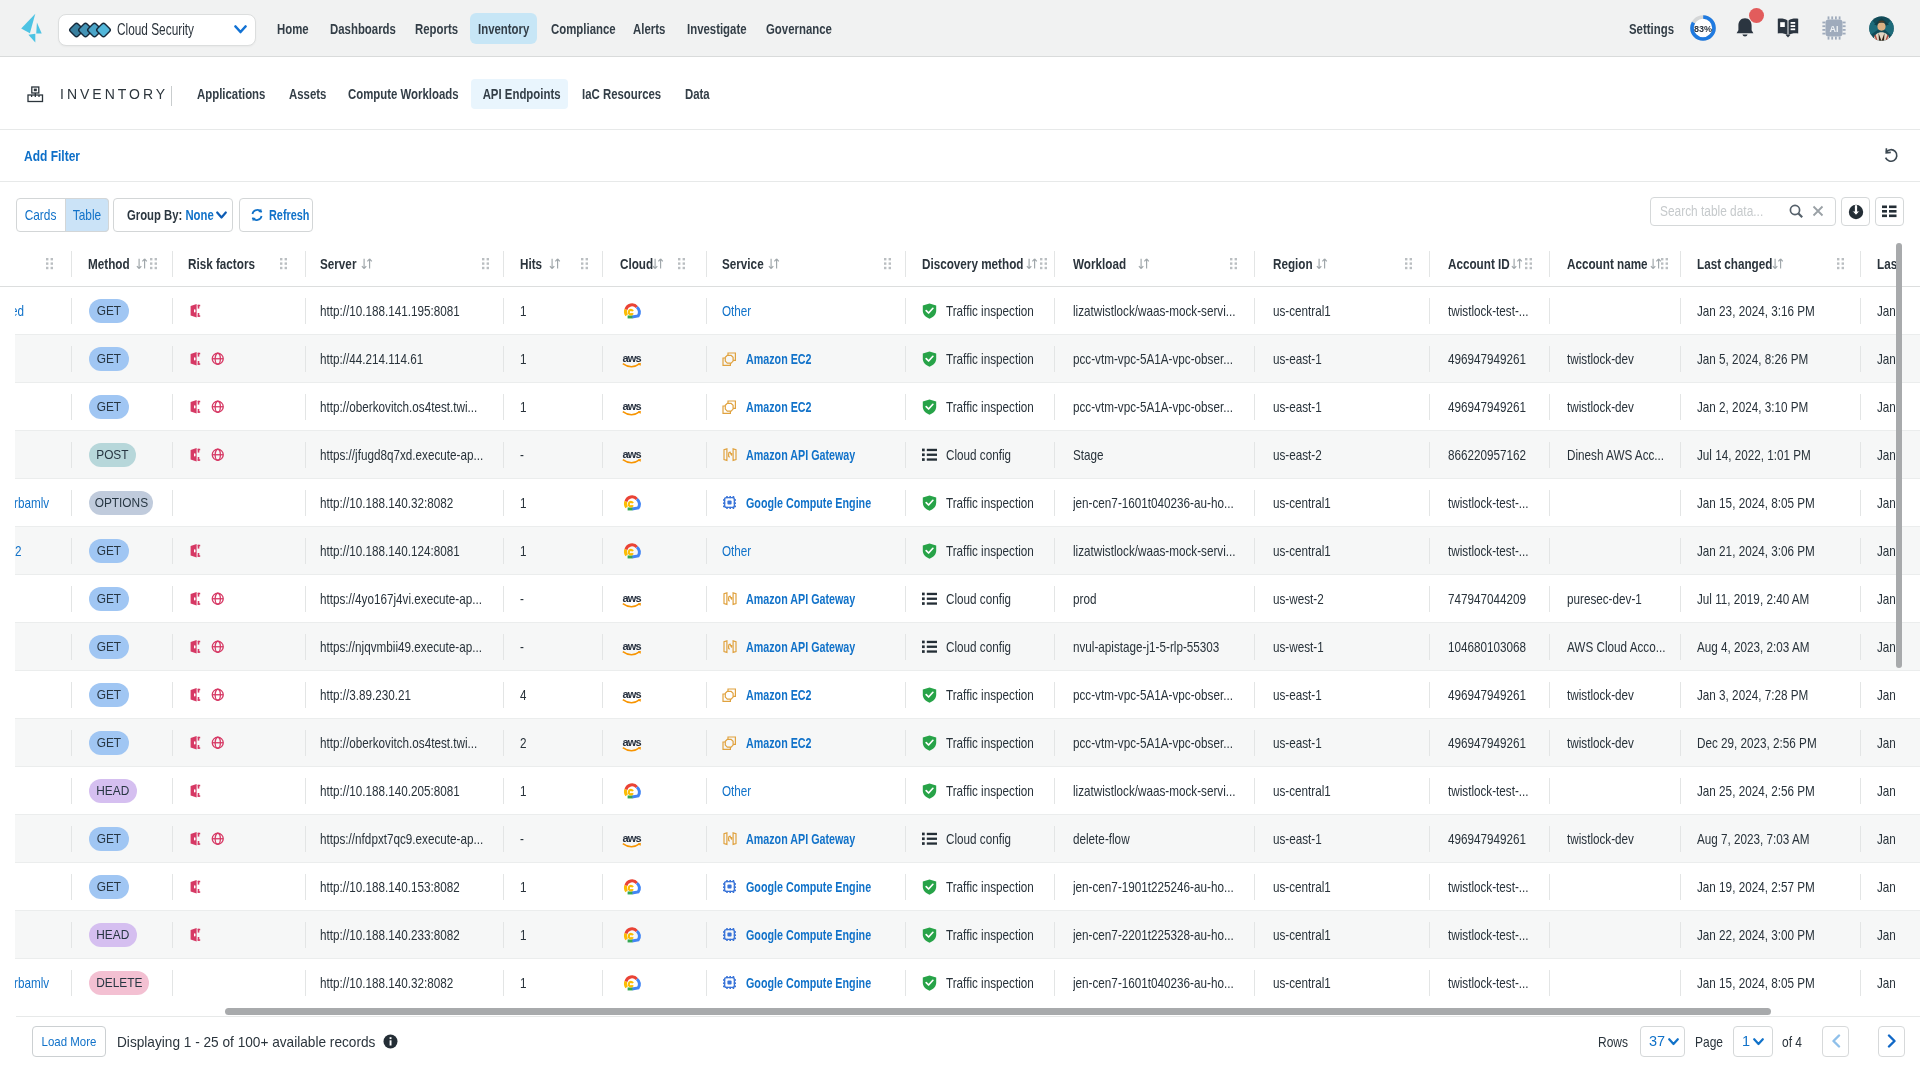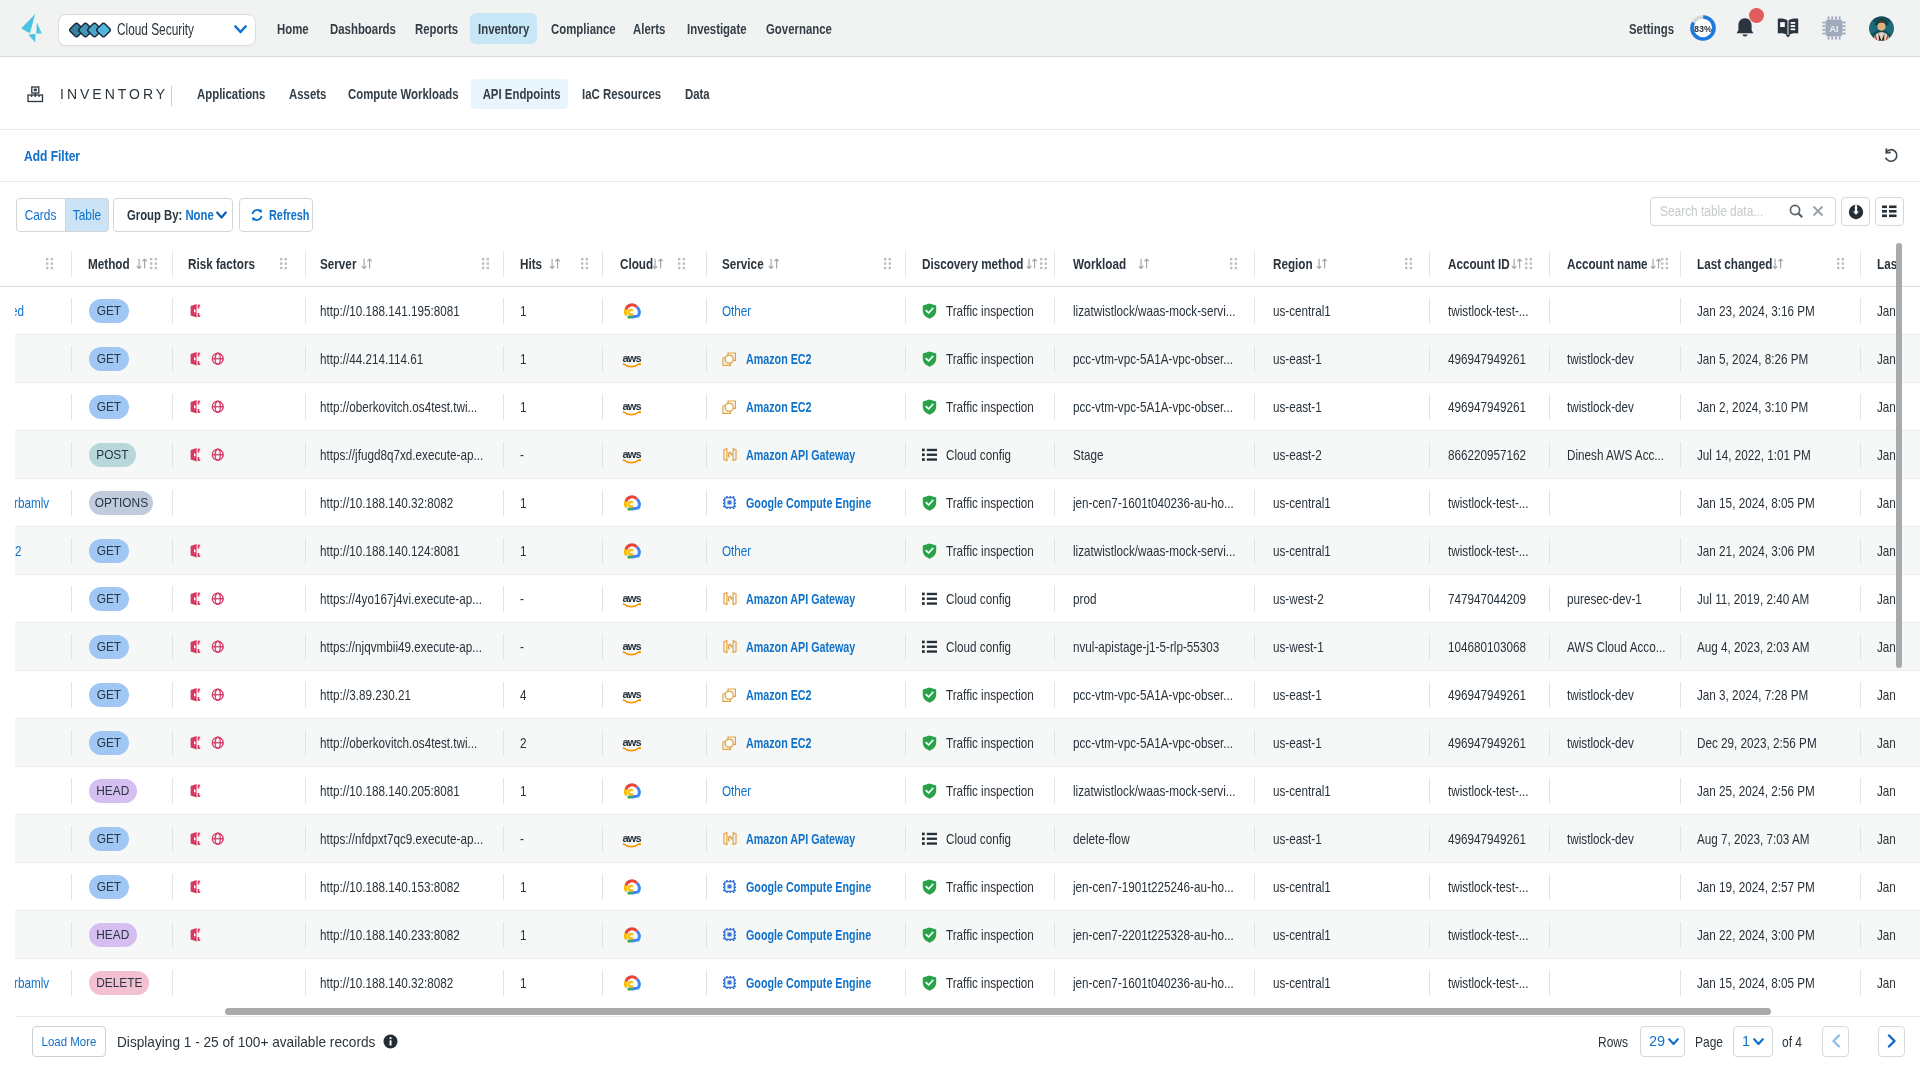--- a/index.html
+++ b/index.html
@@ -1254,21 +1254,21 @@
 <div class="abs" style="left:32px;top:1026px;width:74px;height:31px;border:1px solid #ccd0d2;border-radius:4px;background:#fff"></div>
 <div class="abs" style="left:32px;top:1026px;width:74px;height:31px;line-height:31px;text-align:center;font-size:13.5px;color:#1172c9;transform:scaleX(0.85)">Load More</div>
 <div class="abs" style="left:117px;top:1026px;height:31px;line-height:31px;font-size:15px;color:#2a343c;transform:scaleX(0.91);transform-origin:0 50%;white-space:nowrap">Displaying 1 - 25 of 100+ available records</div>
 <svg style="position:absolute;left:383px;top:1034px" width="15" height="15" viewBox="0 0 15 15">
       <circle cx="7.5" cy="7.5" r="7" fill="#242e36"></circle>
       <rect x="6.6" y="6.3" width="1.9" height="5.2" fill="#fff"></rect>
       <rect x="6.6" y="3.2" width="1.9" height="1.9" fill="#fff"></rect>
     </svg>
 <div class="abs" style="left:1598px;top:1026px;height:31px;line-height:31px;font-size:15px;color:#2a343c;transform:scaleX(0.8);transform-origin:0 50%">Rows</div>
 <div class="abs" style="left:1640px;top:1026px;width:45px;height:31px;border:1px solid #d5d8d9;border-radius:4px;background:#fff"></div>
-<div class="abs" style="left:1649px;top:1026px;height:31px;line-height:31px;font-size:14.5px;color:#1172c9">29</div>
+<div class="abs" style="left:1649px;top:1026px;height:31px;line-height:31px;font-size:14.5px;color:#1172c9">37</div>
 <svg style="position:absolute;left:1668px;top:1038px" width="11" height="8" viewBox="0 0 11 8">
       <path d="M1.2,1.2 L5.5,6 L9.8,1.2" fill="none" stroke="#1172c9" stroke-width="2.2" stroke-linecap="round" stroke-linejoin="round"></path>
     </svg>
 <div class="abs" style="left:1695px;top:1026px;height:31px;line-height:31px;font-size:15px;color:#2a343c;transform:scaleX(0.8);transform-origin:0 50%">Page</div>
 <div class="abs" style="left:1733px;top:1026px;width:40px;height:31px;border:1px solid #d5d8d9;border-radius:4px;background:#fff"></div>
 <div class="abs" style="left:1742px;top:1026px;height:31px;line-height:31px;font-size:14.5px;color:#1172c9">1</div>
 <svg style="position:absolute;left:1753px;top:1038px" width="11" height="8" viewBox="0 0 11 8">
       <path d="M1.2,1.2 L5.5,6 L9.8,1.2" fill="none" stroke="#1172c9" stroke-width="2.2" stroke-linecap="round" stroke-linejoin="round"></path>
     </svg>
 <div class="abs" style="left:1782px;top:1026px;height:31px;line-height:31px;font-size:15px;color:#2a343c;transform:scaleX(0.8);transform-origin:0 50%">of 4</div>

